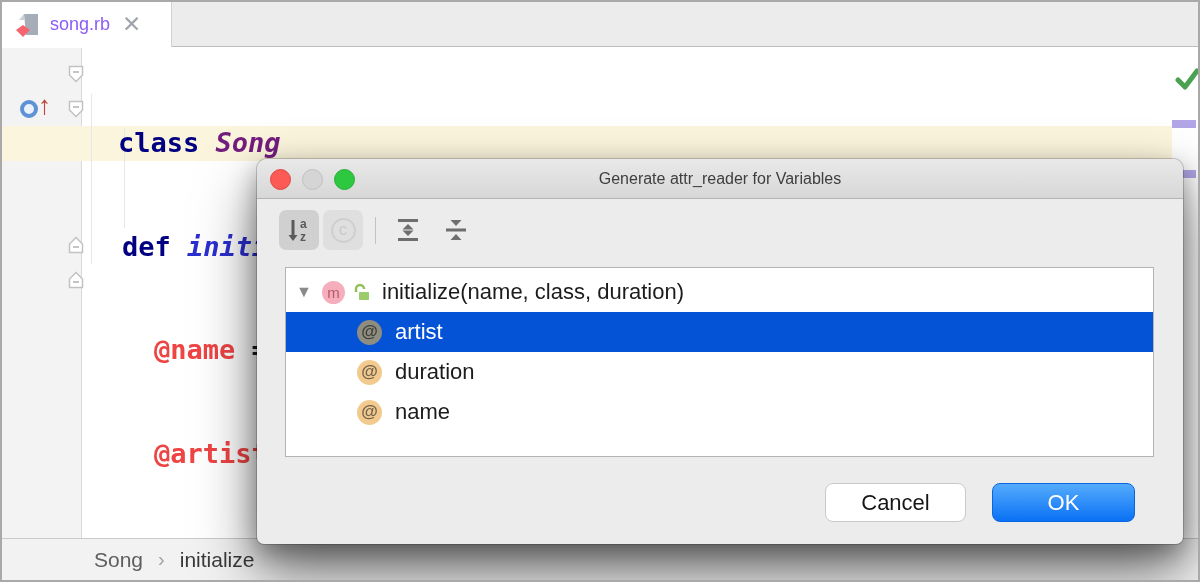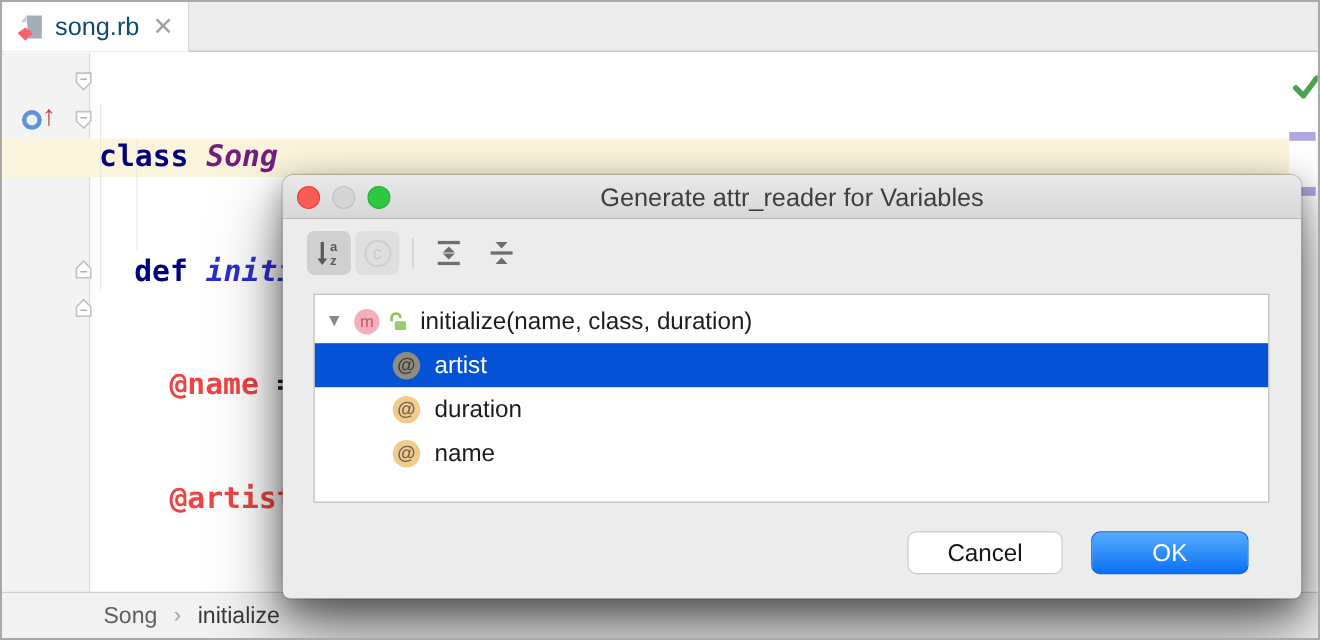--- a/index.html
+++ b/index.html
@@ -5,34 +5,34 @@
   * { margin:0; padding:0; box-sizing:border-box; }
   body { font-family:"Liberation Sans", sans-serif; background:#fff; }
   .screen { position:relative; width:1200px; height:582px; border:2px solid #A9A9A9;
             background:#fff; overflow:hidden; }
 
   
   .tabbar { position:absolute; left:0; top:0; width:100%; height:45px;
             background:#ECECEC; border-bottom:1px solid #BDBDBD; }
   .tab { position:absolute; left:0; top:0; width:170px; height:45px; background:#FFF;
          border-right:1px solid #D2D2D2; display:flex; align-items:center; padding-left:13px; }
-  .tab-label { color:#0c4a6e; font-size:23px; margin-left:9px; }
+  .tab-label { color:#8b5cf6; font-size:18px; margin-left:9px; }
   .tab-close { color:#9FA5AA; font-size:23px; margin-left:12px; line-height:1; }
   .tabbar-hairline { position:absolute; left:0; top:51px; width:100%; height:1px; background:#E2E2E2; }
 
   
   .editor { position:absolute; left:0; top:46px; width:1196px; height:490px; background:#FFF; }
   .gutter { position:absolute; left:0; top:0; bottom:0; width:80px; background:#F3F3F3;
             border-right:1px solid #DADADA; }
   .cur-line { position:absolute; left:0; top:78px; width:1170px; height:35px; background:#FCF5DD; }
   .indent-guide { position:absolute; width:1px; background:#E7E7E7; }
   .code { position:absolute; left:0; top:9px; font-family:"DejaVu Sans Mono", monospace;
           font-weight:bold; font-size:27px; line-height:34.5px; white-space:pre; color:#1A1A1A; }
   .line { height:34.5px; }
-  .ind0 { padding-left:88px; } .ind1 { padding-left:120px; } .ind2 { padding-left:152px; }
+  .ind0 { padding-left:116px; } .ind1 { padding-left:120px; } .ind2 { padding-left:152px; }
   .kw   { color:#000080; }
   .cls  { color:#731D7E; font-style:italic; }
   .meth { color:#2B2FD0; font-style:italic; }
   .param{ color:#BE7A24; font-style:italic; }
   .field{ color:#ef4444; }
   .pun  { color:#1A1A1A; }
   .hl   { background:#D8D7F4; border-radius:2px; }
 
   .fold { position:absolute; left:66px; }
   .override-mark { position:absolute; left:18px; top:49px; width:44px; height:24px; }
@@ -44,21 +44,21 @@
   .stripe-mark { position:absolute; background:#B2A6E7; width:24px; left:1170px; }
   .check { position:absolute; left:1170px; top:62px; }
 
   
   .dialog { position:absolute; left:255px; top:157px; width:926px; height:385px; background:#ECECEC;
             border-radius:10px 10px 7px 7px; z-index:20;
             box-shadow:0 0 0 1px rgba(0,0,0,0.18), 0 10px 26px rgba(0,0,0,0.35),
                        0 30px 60px rgba(0,0,0,0.50); }
   .titlebar { position:relative; height:40px; background:linear-gradient(#E9E9E9,#D7D7D7);
               border-bottom:1px solid #B4B4B4; border-radius:10px 10px 0 0; }
-  .dlg-title { text-align:center; line-height:40px; font-size:23px; color:#3E3E3E; }
+  .dlg-title { text-align:center; line-height:40px; font-size:16px; color:#3E3E3E; }
   .lights { position:absolute; left:13px; top:10px; display:flex; gap:11px; }
   .light { width:21px; height:21px; border-radius:50%; }
   .light.red   { background:#FC5A55; border:1px solid #E1443E; }
   .light.gray  { background:#D5D5D5; border:1px solid #C0C0C0; }
   .light.green { background:#2DC83F; border:1px solid #27AE38; }
 
   .toolbar { position:absolute; left:22px; top:48px; height:46px; display:flex; align-items:center; }
   .tbtn { width:40px; height:40px; border-radius:7px; display:flex; align-items:center;
           justify-content:center; margin-right:4px; }
   .tbtn.pressed  { background:#D0D0D0; }

